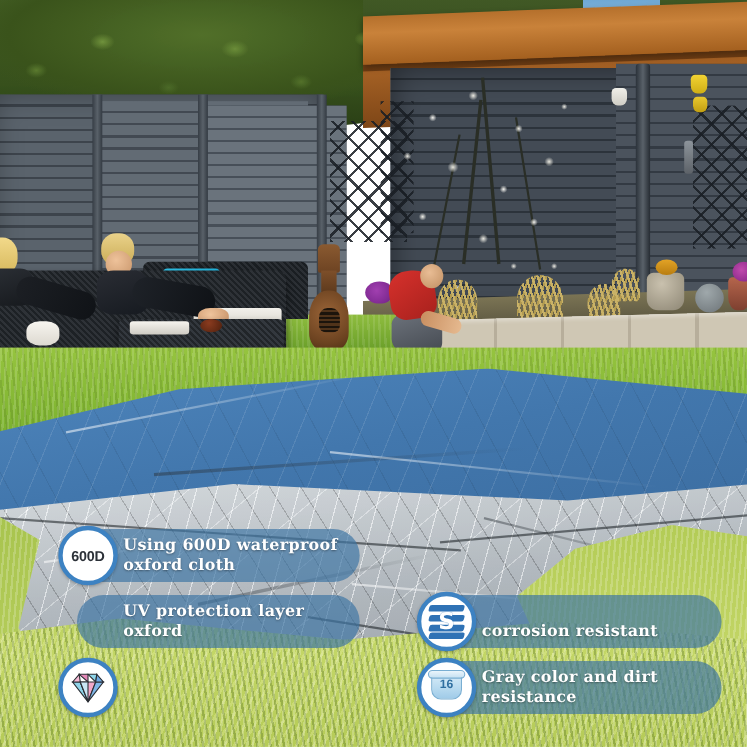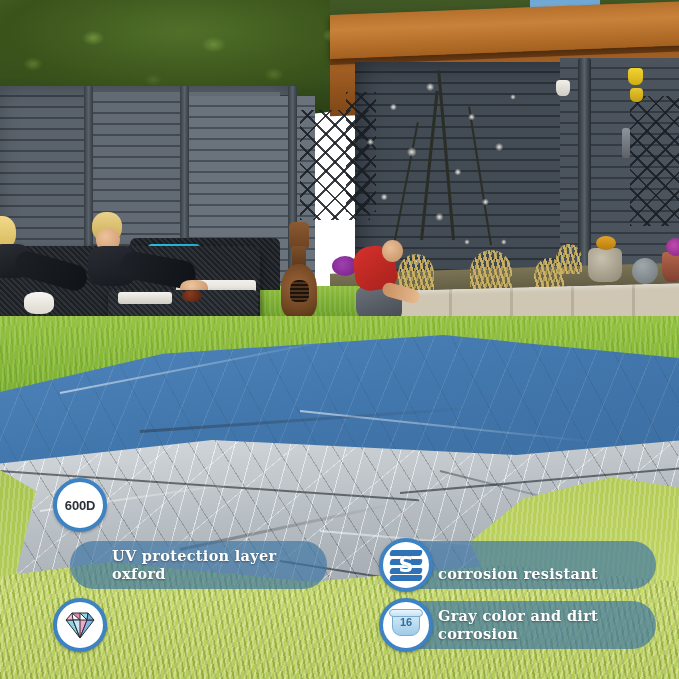--- a/index.html
+++ b/index.html
@@ -698,20 +698,26 @@
 
     <div class="grass-bottom-left"></div>
     <div class="grass-right-patch"></div>
     <div class="grass-bottom"></div>
   </div>
 
 
   <div class="features">
 
     <div class="feature f1">
+      <div class="pill">
+        <div class="pill-text">
+          <span>Using 600D waterproof</span><br>
+          <span>oxford cloth</span>
+        </div>
+      </div>
       <div class="badge-circle">
         <span class="badge-600d">600D</span>
       </div>
     </div>
 
     <div class="feature f2">
       <div class="pill">
         <div class="pill-text">
           <span>UV protection layer</span><br>
           <span>oxford</span>
@@ -751,21 +757,21 @@
           <div class="layer-bar" style="top:26px;"></div>
           <div class="layer-s">S</div>
         </div>
       </div>
     </div>
 
     <div class="feature f5">
       <div class="pill">
         <div class="pill-text">
           <span>Gray color and dirt</span><br>
-          <span>corrosion</span>
+          <span>resistance</span>
         </div>
       </div>
       <div class="badge-circle">
         <div class="bucket-wrap">
           <div class="bucket"></div>
           <div class="bucket-lip"></div>
           <div class="bucket-num">16</div>
         </div>
       </div>
     </div>

